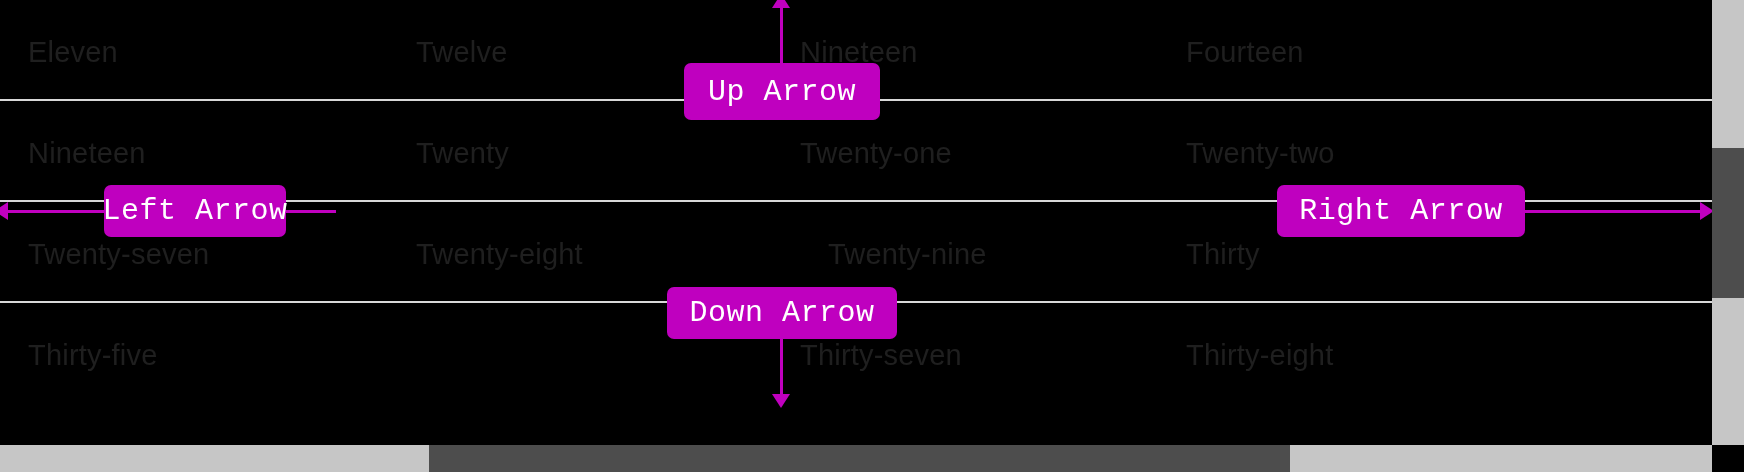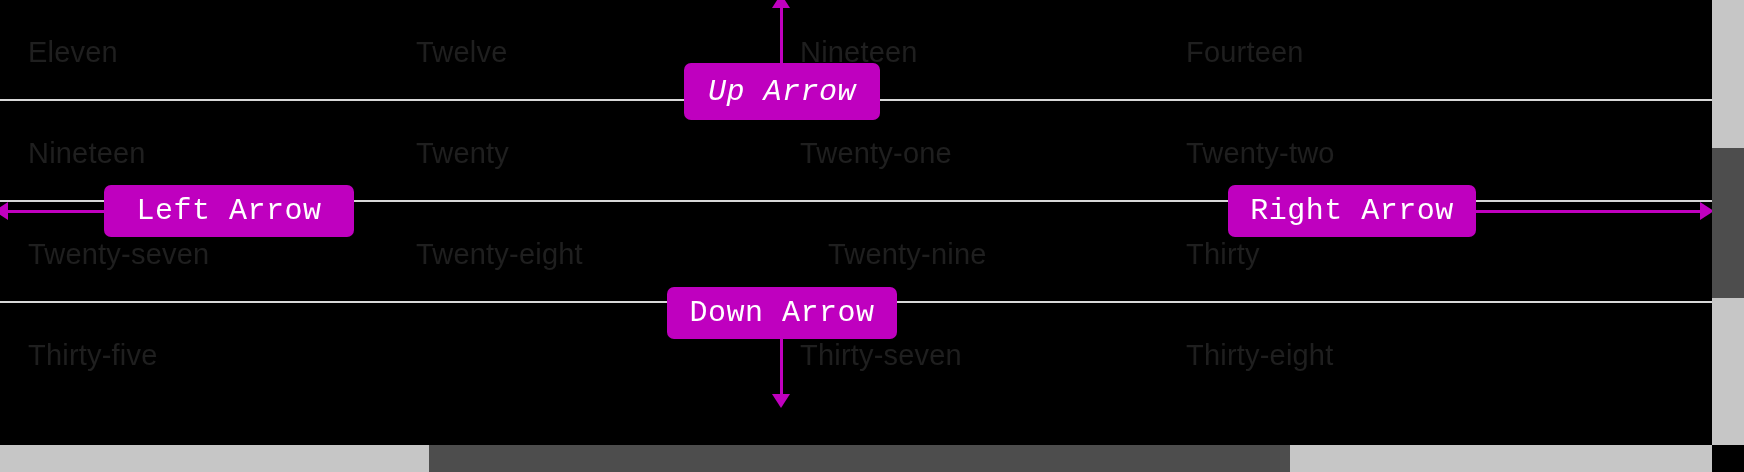--- a/index.html
+++ b/index.html
@@ -165,33 +165,33 @@
     <div class="row-divider" style="top:301px;"></div>
 
     <div class="grid-row" style="top:303px;">
       <div class="cell" style="left:28px; top:36px;">Thirty-five</div>
       <div class="cell" style="left:800px; top:36px;">Thirty-seven</div>
       <div class="cell" style="left:1186px; top:36px;">Thirty-eight</div>
     </div>
 
     <div class="arrow-line" style="left:780px; top:6px; width:3px; height:110px;"></div>
     <div class="arrow-head head-up" style="left:772px; top:-6px;"></div>
-    <div class="arrow-label" style="left:684px; top:63px; width:196px; height:57px;font-style:italic;">Up Arrow</div>
+    <div class="arrow-label" style="left:684px; top:63px; width:196px; height:57px;">Up Arrow</div>
 
     <div class="arrow-line" style="left:780px; top:300px; width:3px; height:98px;"></div>
     <div class="arrow-head head-down" style="left:772px; top:394px;"></div>
     <div class="arrow-label" style="left:667px; top:287px; width:230px; height:52px;">Down Arrow</div>
 
     <div class="arrow-line" style="left:6px; top:210px; width:330px; height:3px;"></div>
     <div class="arrow-head head-left" style="left:-6px; top:202px;"></div>
-    <div class="arrow-label" style="left:104px; top:185px; width:250px; height:52px;">Left Arrow</div>
+    <div class="arrow-label" style="left:104px; top:185px; width:182px; height:52px;">Left Arrow</div>
 
     <div class="arrow-line" style="left:1380px; top:210px; width:326px; height:3px;"></div>
     <div class="arrow-head head-right" style="left:1700px; top:202px;"></div>
-    <div class="arrow-label" style="left:1228px; top:185px; width:248px; height:52px;">Right Arrow</div>
+    <div class="arrow-label" style="left:1277px; top:185px; width:248px; height:52px;">Right Arrow</div>
 
   </div>
 
   <div class="vscrollbar">
     <div class="vthumb" style="top:148px; height:150px;"></div>
   </div>
 
   <div class="hscrollbar">
     <div class="hthumb" style="left:429px; width:861px;"></div>
   </div>

